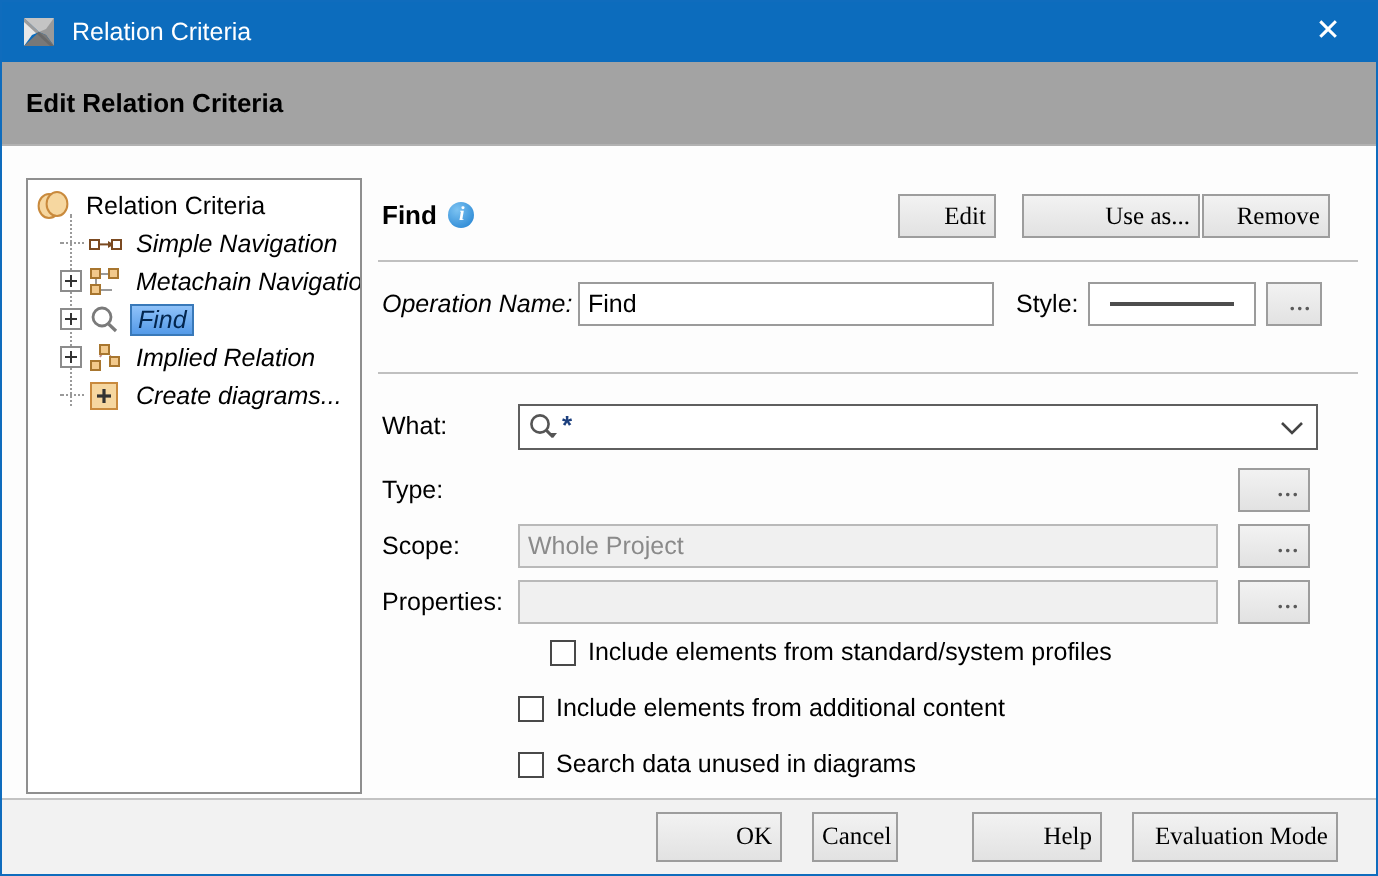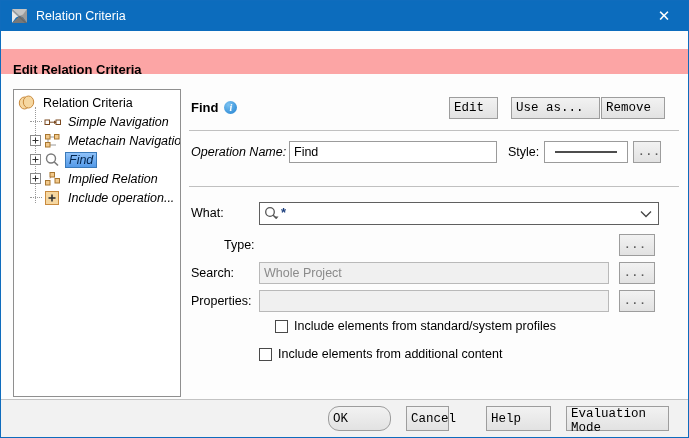--- a/index.html
+++ b/index.html
@@ -15,22 +15,22 @@
   }
   .titlebar .logo { width:17px; height:16px; margin-right:8px; flex:0 0 auto; }
   .titlebar .title { color:#fff; font-size:12.5px; }
   .titlebar .close {
     margin-left:auto; color:#fff; font-size:15px; width:28px; text-align:center;
     cursor:default; line-height:30px;
   }
   
   .header {
     position:absolute; left:0; top:30px; right:0; height:42px;
-    background:#fca5a5; border-bottom:1px solid #b2b2b2;
-    display:flex; align-items:center; padding-left:12px;margin-top:18px;
+    background:#a3a3a3; border-bottom:1px solid #b2b2b2;
+    display:flex; align-items:center; padding-left:12px;
   }
   .header .htitle { font-weight:bold; font-size:13px; color:#000; }
   
   .body { position:absolute; left:0; top:73px; right:0; bottom:38px; background:#fdfdfd; }
   
   .treebox {
     position:absolute; left:12px; top:15px; width:168px; height:308px;
     background:#fff; border:1px solid #8f8f8f; padding-top:3px; overflow:hidden;
   }
   .tree { position:relative; }
@@ -54,22 +54,22 @@
   .sep { position:absolute; left:188px; width:490px; border-top:1px solid #c0c0c0; }
   .panel-title { position:absolute; left:190px; top:26px; font-weight:bold; font-size:13px; display:flex; align-items:center; gap:6px; }
   .info-icon {
     display:inline-block; width:13px; height:13px; border-radius:50%;
     background:radial-gradient(circle at 35% 30%, #7cc3f2, #1e7fd0); color:#fff;
     font-size:10px; font-weight:bold; text-align:center; line-height:13px;
     font-family:"Liberation Serif", serif; font-style:italic;
   }
   .btn {
     position:absolute; height:22px; background:linear-gradient(#f2f2f2,#e2e2e2);
-    border:1px solid #9d9d9d; font-size:12.5px; color:#000; text-align:left;
-    font-family:Liberation Mono, monospace; padding:0 4px;
+    border:1px solid #9d9d9d; font-size:12.5px; color:#000; text-align:right;
+    font-family:Liberation Serif, serif; padding:0 4px;
   }
   .dots-btn { color:#5a5a5a; letter-spacing:1px; font-weight:bold; font-size:11px; }
   .tfield {
     position:absolute; height:22px; background:#fff; border:1px solid #9b9b9b;
     font-size:12.5px; color:#000; padding:0 4px; display:flex; align-items:center;
   }
   .tfield.disabled { background:#f0f0f0; border:1px solid #b9b9b9; color:#8a8a8a; }
   .style-line { width:62px; border-top:2px solid #4d4d4d; margin:0 auto; }
   .combo {
     position:absolute; left:258px; top:128px; width:400px; height:23px;
@@ -177,21 +177,21 @@
           <span class="tlabel">Implied Relation</span>
         </div>
 
         <div class="trow child">
           <span class="stub"></span>
           <svg class="ticon" viewBox="0 0 17 16">
             <rect x="1.5" y="1.5" width="13" height="13" fill="#f6d7a0" stroke="#c98a3d"></rect>
             <line x1="4.5" y1="8" x2="11.5" y2="8" stroke="#333" stroke-width="1.6"></line>
             <line x1="8" y1="4.5" x2="8" y2="11.5" stroke="#333" stroke-width="1.6"></line>
           </svg>
-          <span class="tlabel">Include operation...</span>
+          <span class="tlabel">Create diagrams...</span>
         </div>
       </div>
     </div>
 
     <div class="panel-title">
       <span>Find</span>
       <span class="info-icon">i</span>
     </div>
     <button class="btn" style="left:448px; top:23px; width:49px;">Edit</button>
     <button class="btn" style="left:510px; top:23px; width:89px;">Use as...</button>
@@ -217,24 +217,24 @@
         <circle cx="6" cy="6" r="4.3" fill="none" stroke="#555" stroke-width="1.3"></circle>
         <line x1="9.2" y1="9.2" x2="12.5" y2="12.5" stroke="#555" stroke-width="1.5"></line>
         <polygon points="10.5,10.5 14.5,10.5 12.5,13" fill="#555"></polygon>
       </svg>
       <span class="star">*</span>
       <svg class="chev" width="12" height="8" viewBox="0 0 12 8">
         <polyline points="1,1.5 6,6.5 11,1.5" fill="none" stroke-width="1.3"></polyline>
       </svg>
     </div>
 
-    <span class="rp-label" style="left:190px; top:164px;margin-left:33px;">Type:</span>
+    <span class="rp-label" style="left:190px; top:164px;">Type:</span>
     <button class="btn dots-btn" style="left:618px; top:160px; width:36px;">...</button>
 
-    <span class="rp-label" style="left:190px; top:192px;">Search:</span>
+    <span class="rp-label" style="left:190px; top:192px;">Scope:</span>
     <div class="tfield disabled" style="left:258px; top:188px; width:350px;">
       <span>Whole Project</span>
     </div>
     <button class="btn dots-btn" style="left:618px; top:188px; width:36px;">...</button>
 
     <span class="rp-label" style="left:190px; top:220px; display:flex; align-items:center; gap:20px;">
       <span>Properties:</span>
       <span class="info-icon">i</span>
     </span>
     <div class="tfield disabled" style="left:258px; top:216px; width:350px;">
@@ -243,22 +243,26 @@
     <button class="btn dots-btn" style="left:618px; top:216px; width:36px;">...</button>
 
     <div class="checkrow" style="top:245px;padding-left:16px;">
       <span class="checkbox"></span>
       <span>Include elements from standard/system profiles</span>
     </div>
     <div class="checkrow" style="top:273px;justify-content:center;">
       <span class="checkbox"></span>
       <span>Include elements from additional content</span>
     </div>
+    <div class="checkrow" style="top:301px;">
+      <span class="checkbox"></span>
+      <span>Search data unused in diagrams</span>
+    </div>
   </div>
 
   <div class="footer">
-    <button class="btn" style="left:327px; width:63px;border-radius:11px;">OK</button>
+    <button class="btn" style="left:327px; width:63px;">OK</button>
     <button class="btn" style="left:405px; width:43px;">Cancel</button>
     <button class="btn" style="left:485px; width:65px;">Help</button>
     <button class="btn" style="left:565px; width:103px;">Evaluation Mode</button>
   </div>
 
 </div>
 
 </body></html>

